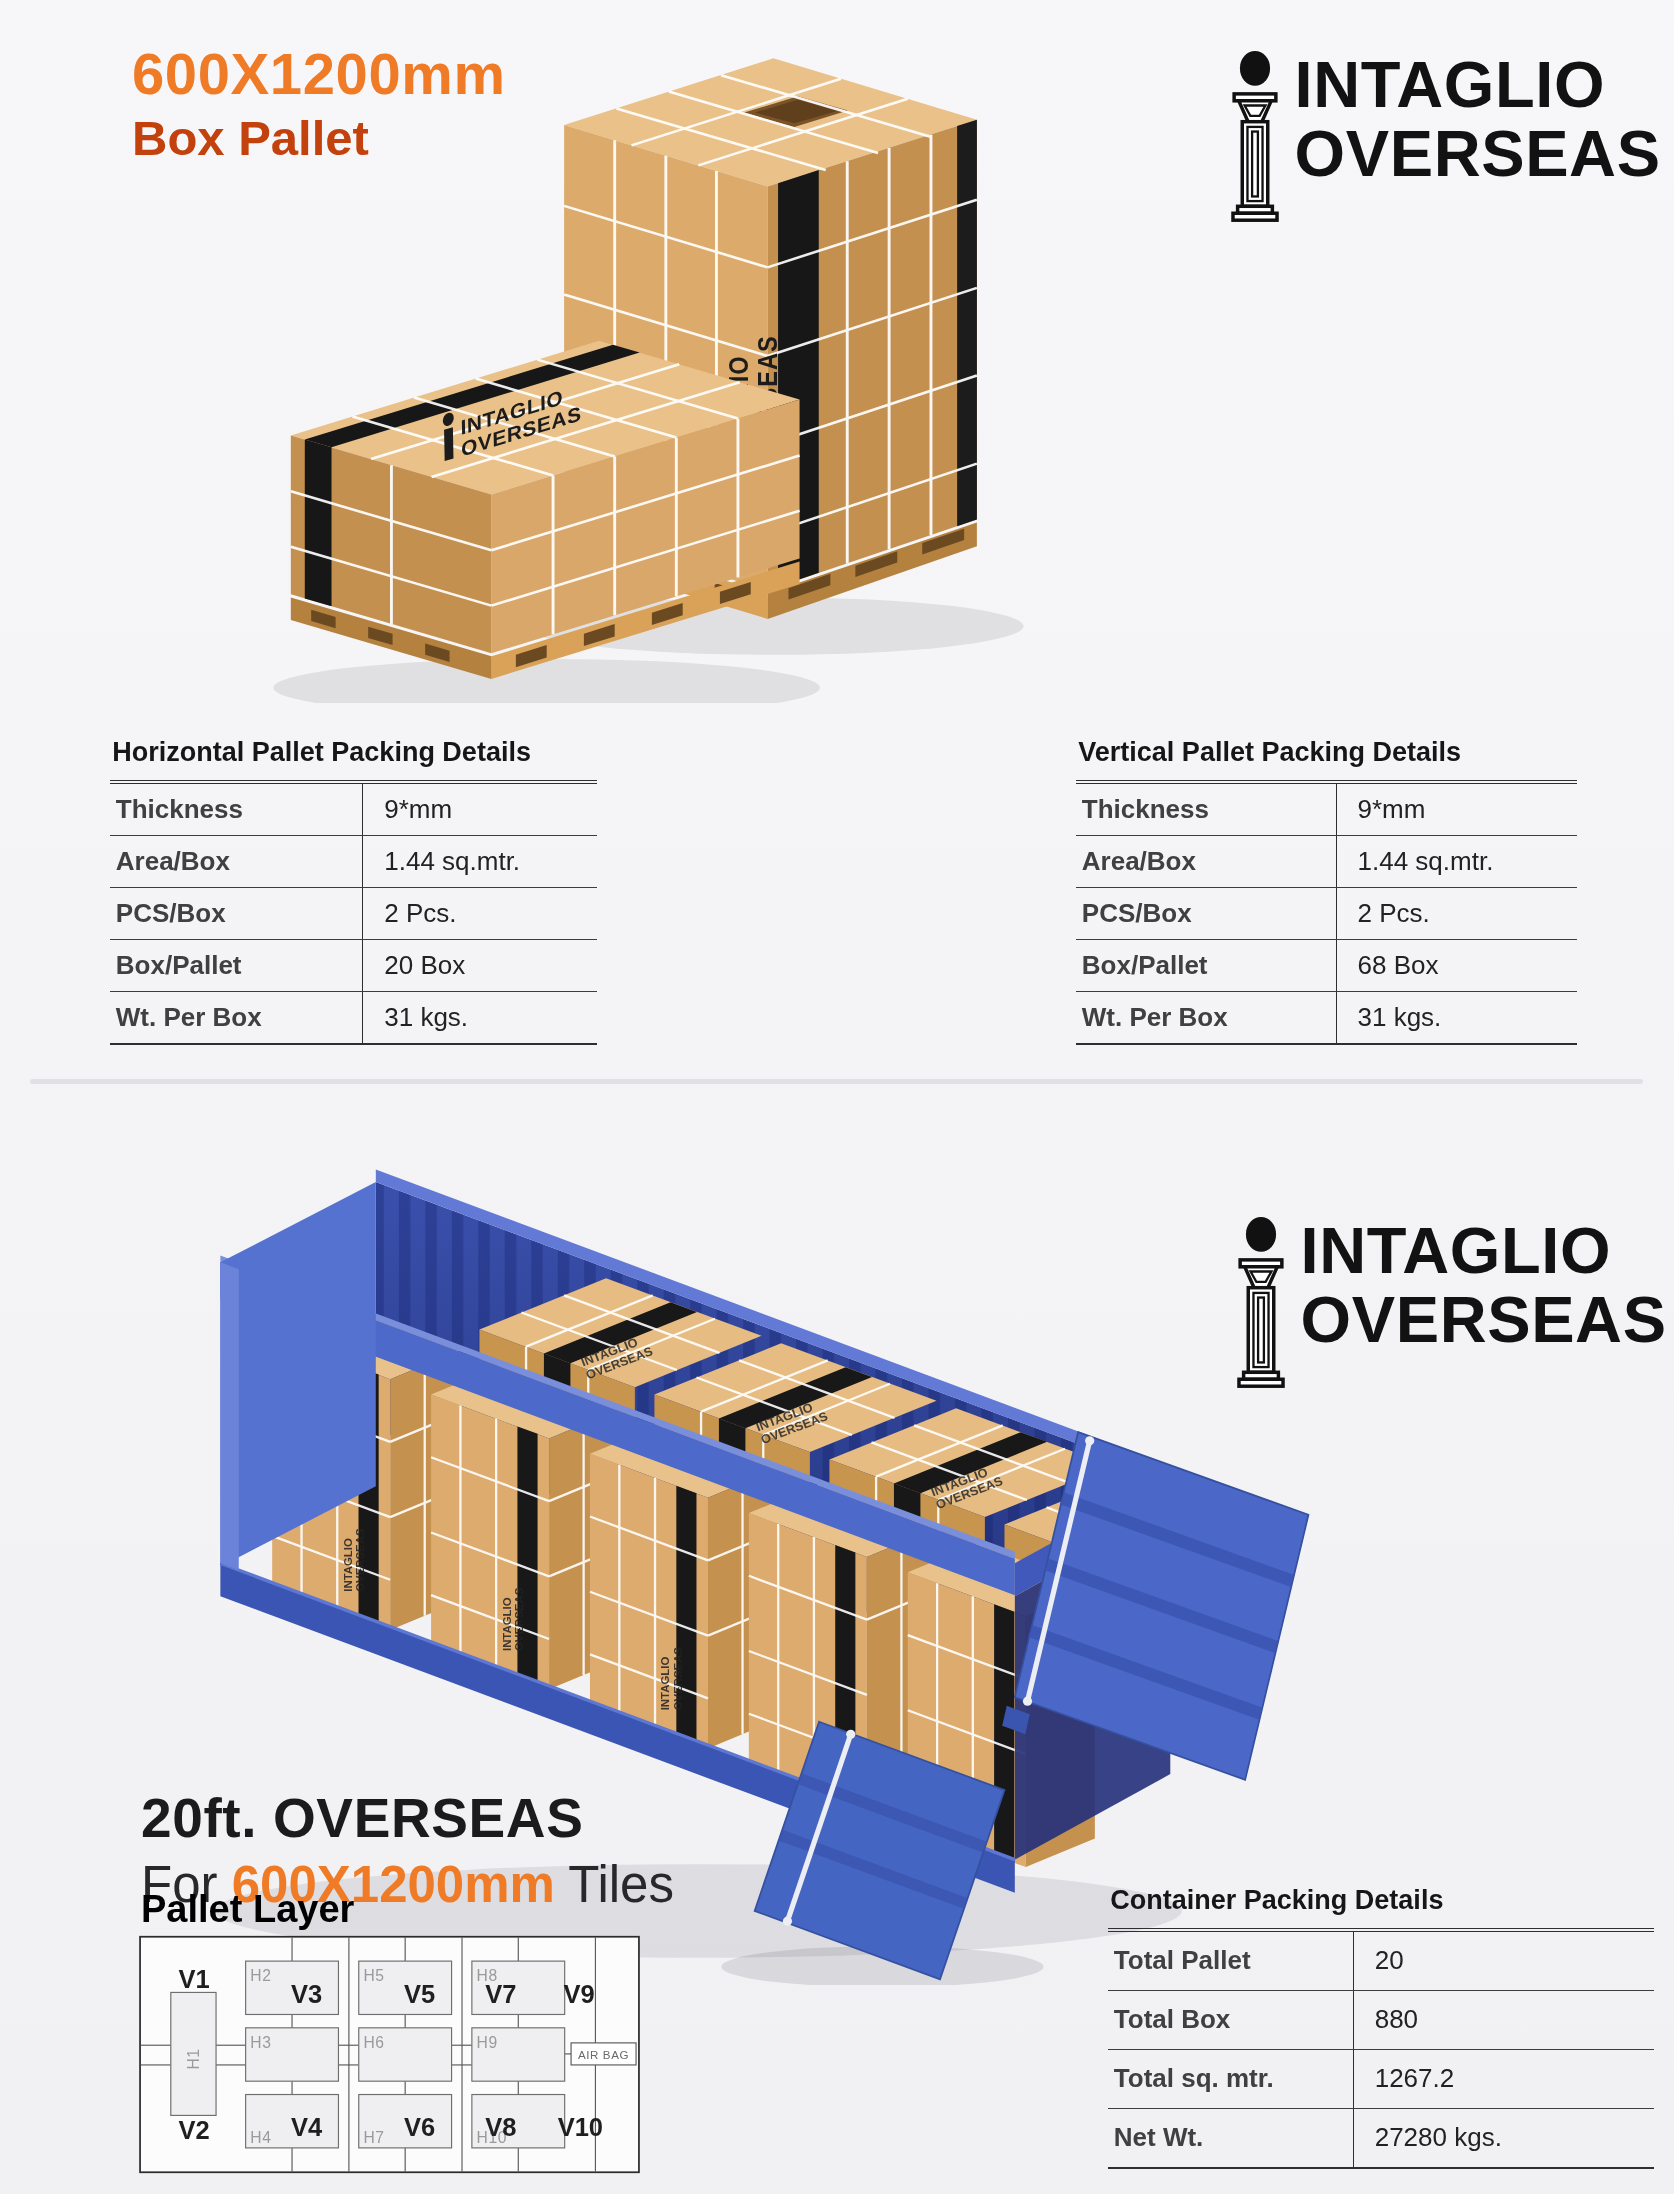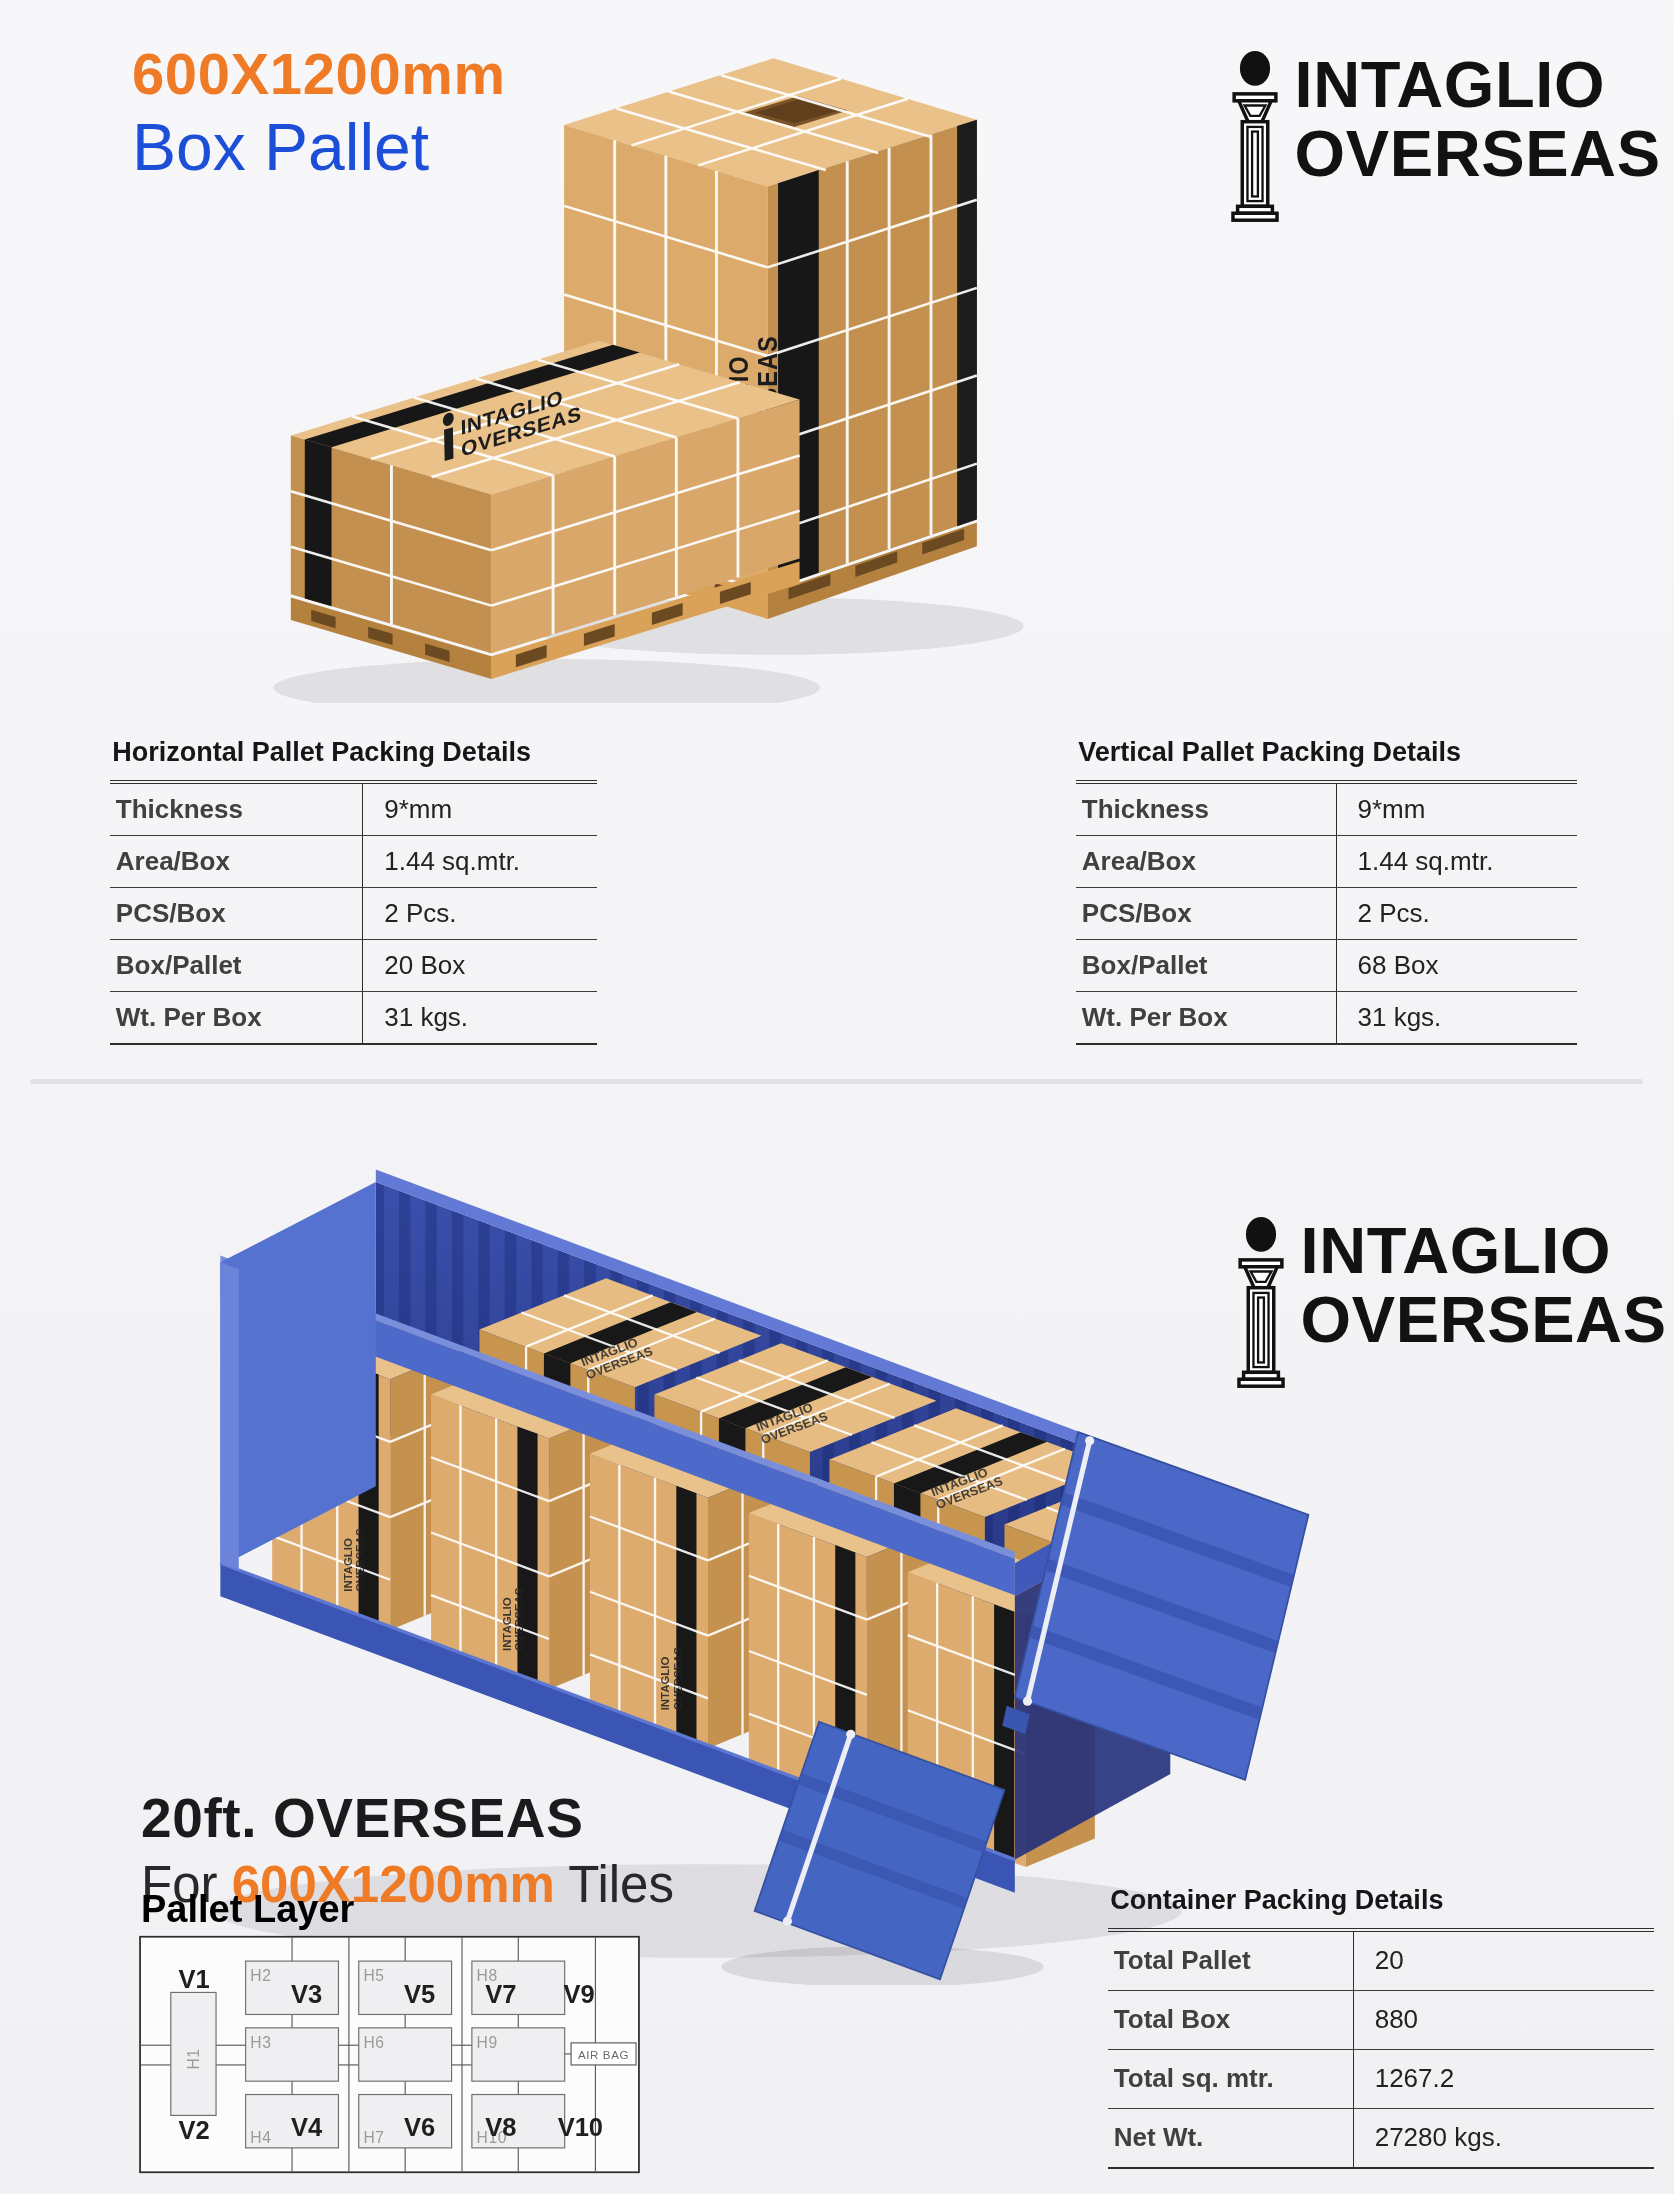--- a/index.html
+++ b/index.html
@@ -4,21 +4,21 @@
 <style>
   html,body{margin:0;padding:0;}
   body{
     width:1674px;height:2194px;position:relative;overflow:hidden;
     background:linear-gradient(180deg,#f7f7f9 0%,#f4f4f6 48%,#f1f1f4 100%);
     font-family:"Liberation Sans",sans-serif;color:#1d1d1f;
   }
   .abs{position:absolute;}
   
   .size-title{font-size:58px;font-weight:700;color:#ef7b26;letter-spacing:0.6px;line-height:1;}
-  .size-sub{font-size:66px;font-weight:400;color:#1d4ed8;line-height:1;}
+  .size-sub{font-size:49px;font-weight:700;color:#c2410c;line-height:1;}
   .container-title{font-size:55px;font-weight:800;color:#1b1b1d;line-height:1;letter-spacing:0.6px;}
   .container-sub{font-size:51px;font-weight:400;color:#28282a;line-height:1;}
   .container-sub .hl{color:#ef7b26;font-weight:700;}
   .pallet-layer{font-size:38px;font-weight:700;color:#000000;line-height:1;}
   
   .logo{display:flex;align-items:flex-start;gap:11.6px;}
   .logo .txt{font-weight:700;font-size:65px;line-height:1.06;color:#121212;letter-spacing:0.6px;white-space:nowrap;}
   
   .spec-table{position:absolute;margin-left:8px;}
   .spec-title{font-size:27px;font-weight:700;color:#161618;margin:0 0 11.6px 2.3px;}

